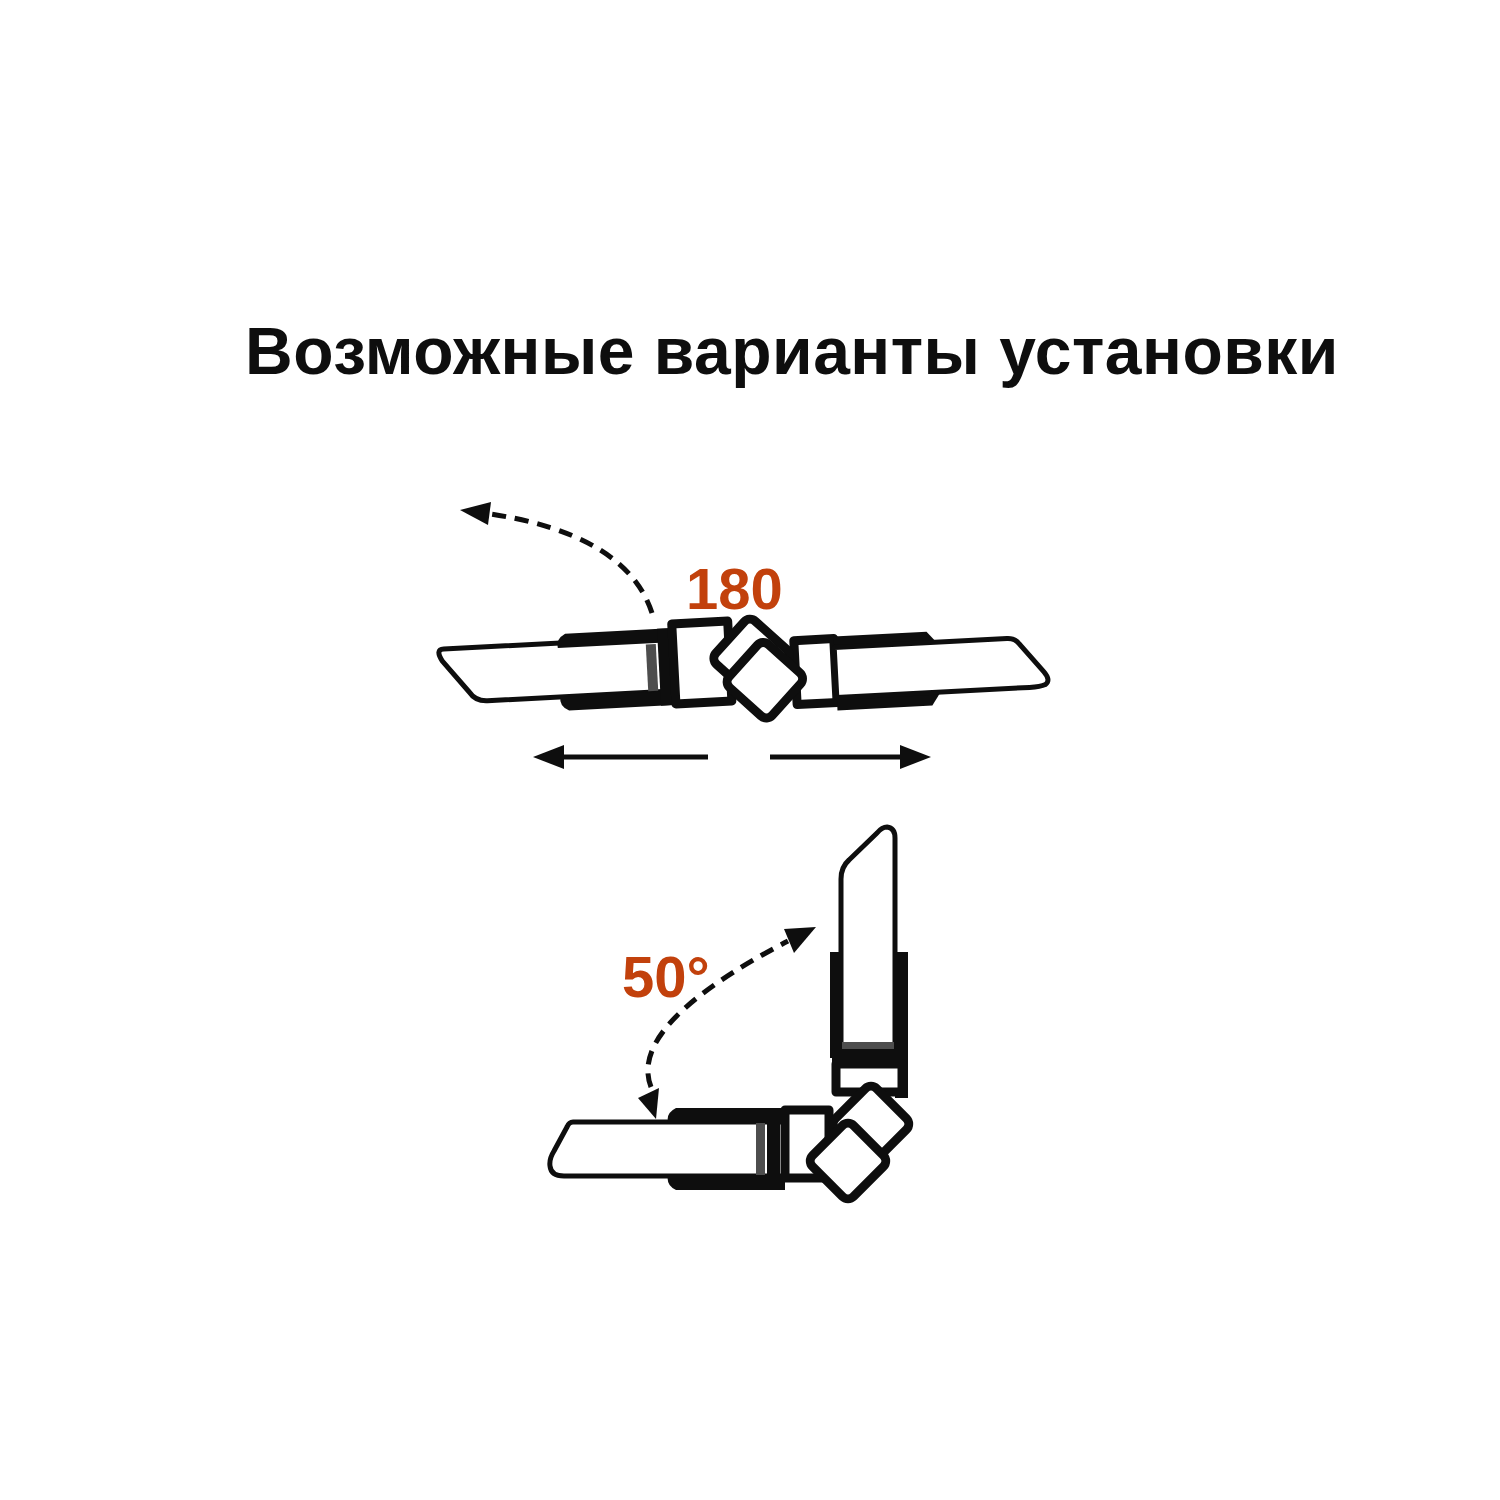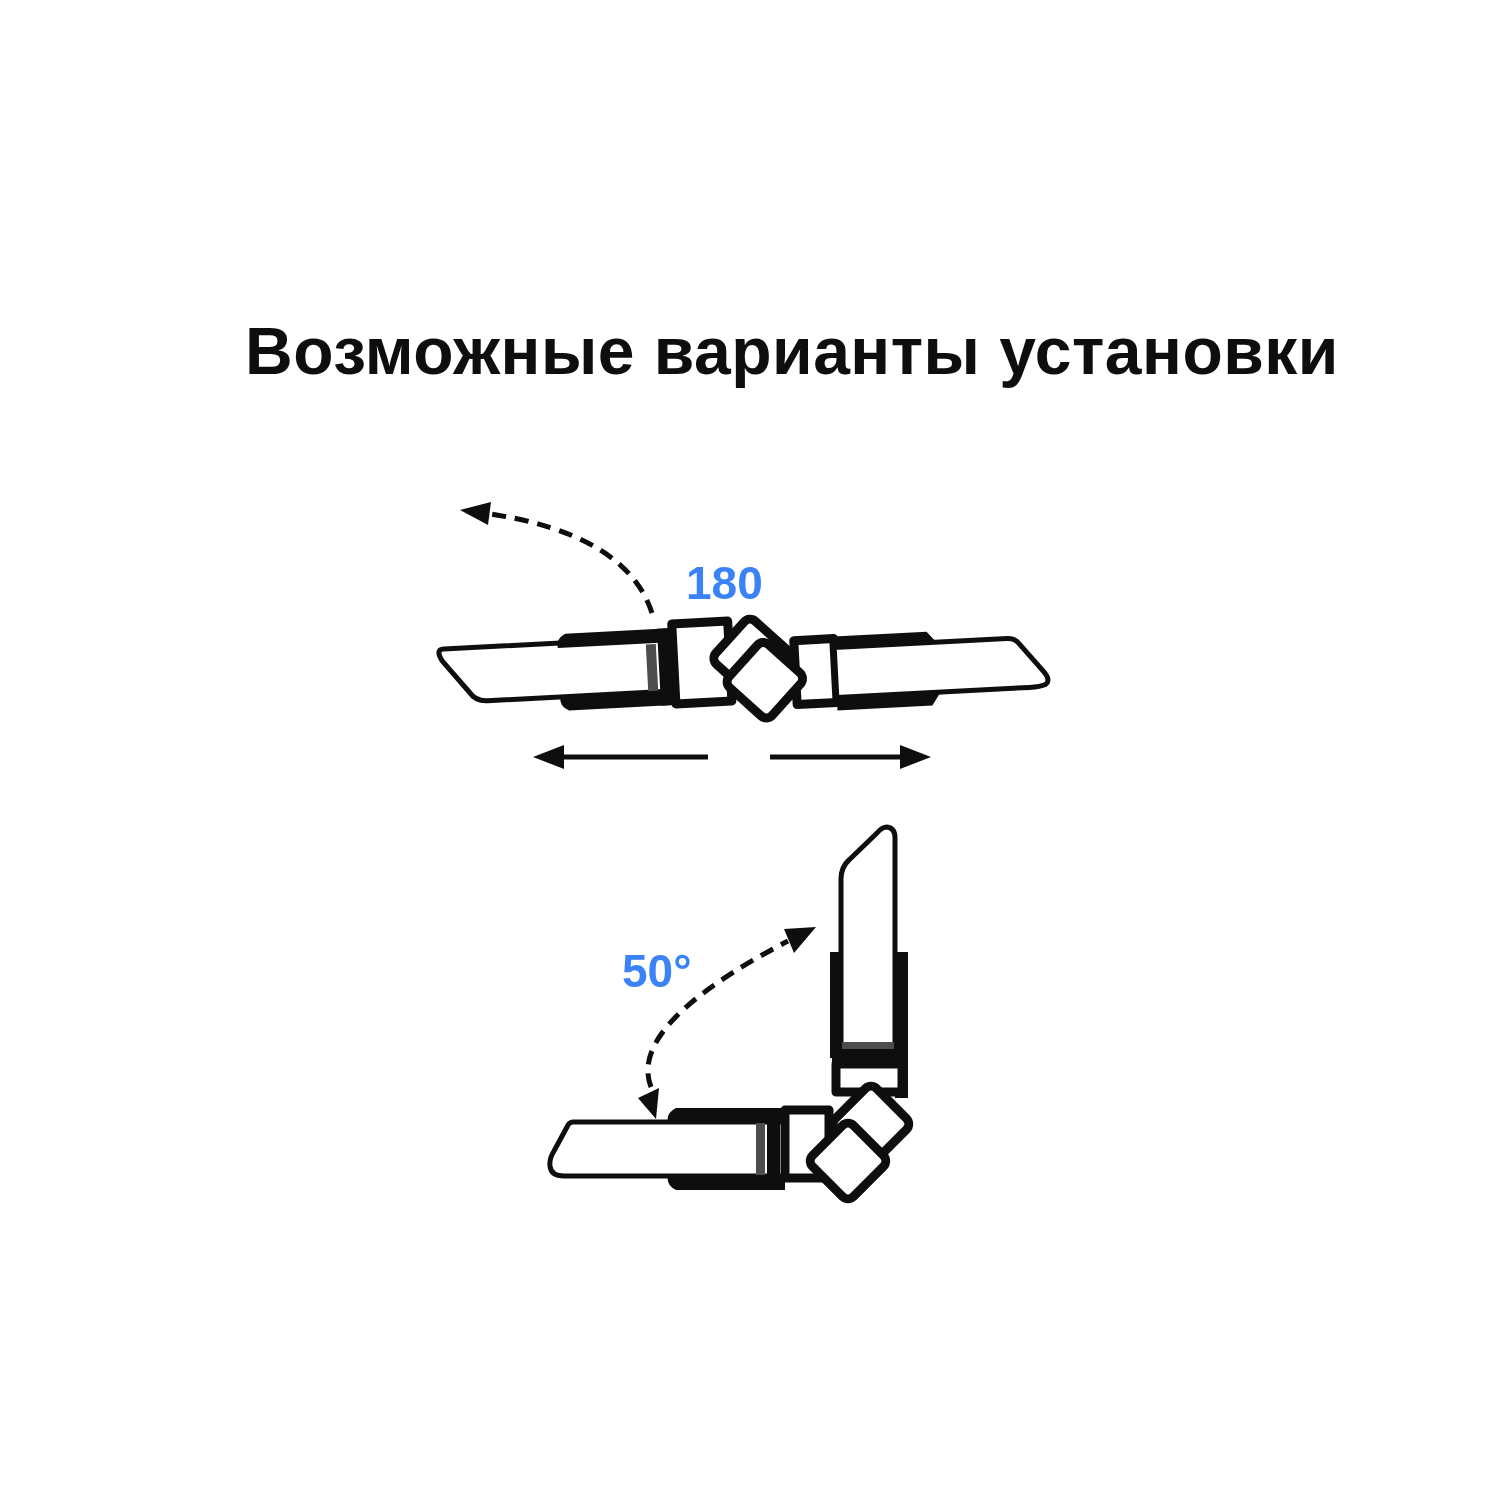--- a/index.html
+++ b/index.html
@@ -7,21 +7,21 @@
     position:relative;width:1500px;height:1500px;background:#ffffff;overflow:hidden;
     font-family:"Liberation Sans","DejaVu Sans",sans-serif;color:#0e0e0e;
   }
   .title{
     position:absolute;top:318px;left:0;width:1500px;text-align:center;
     font-size:66px;font-weight:600;letter-spacing:.5px;line-height:1;color:#0e0e0e;
     white-space:nowrap;
     padding-left:42px;
   }
   .angle-label{
-    position:absolute;font-size:46px;font-weight:600;line-height:1;color:#3b82f6;
+    position:absolute;font-size:58px;font-weight:600;line-height:1;color:#c2410c;
     white-space:nowrap;
   }
   .label-180{left:686px;top:560px;}
   .label-90{left:622px;top:948px;}
   svg{position:absolute;overflow:visible;}
   .svg-180{left:430px;top:485px;width:640px;height:300px;}
   .svg-90{left:540px;top:815px;width:480px;height:430px;}
   .glass{fill:#ffffff;stroke:#0e0e0e;stroke-width:5;stroke-linejoin:round;}
   .band{fill:#0e0e0e;stroke:none;}
   .seal{stroke:none;}

